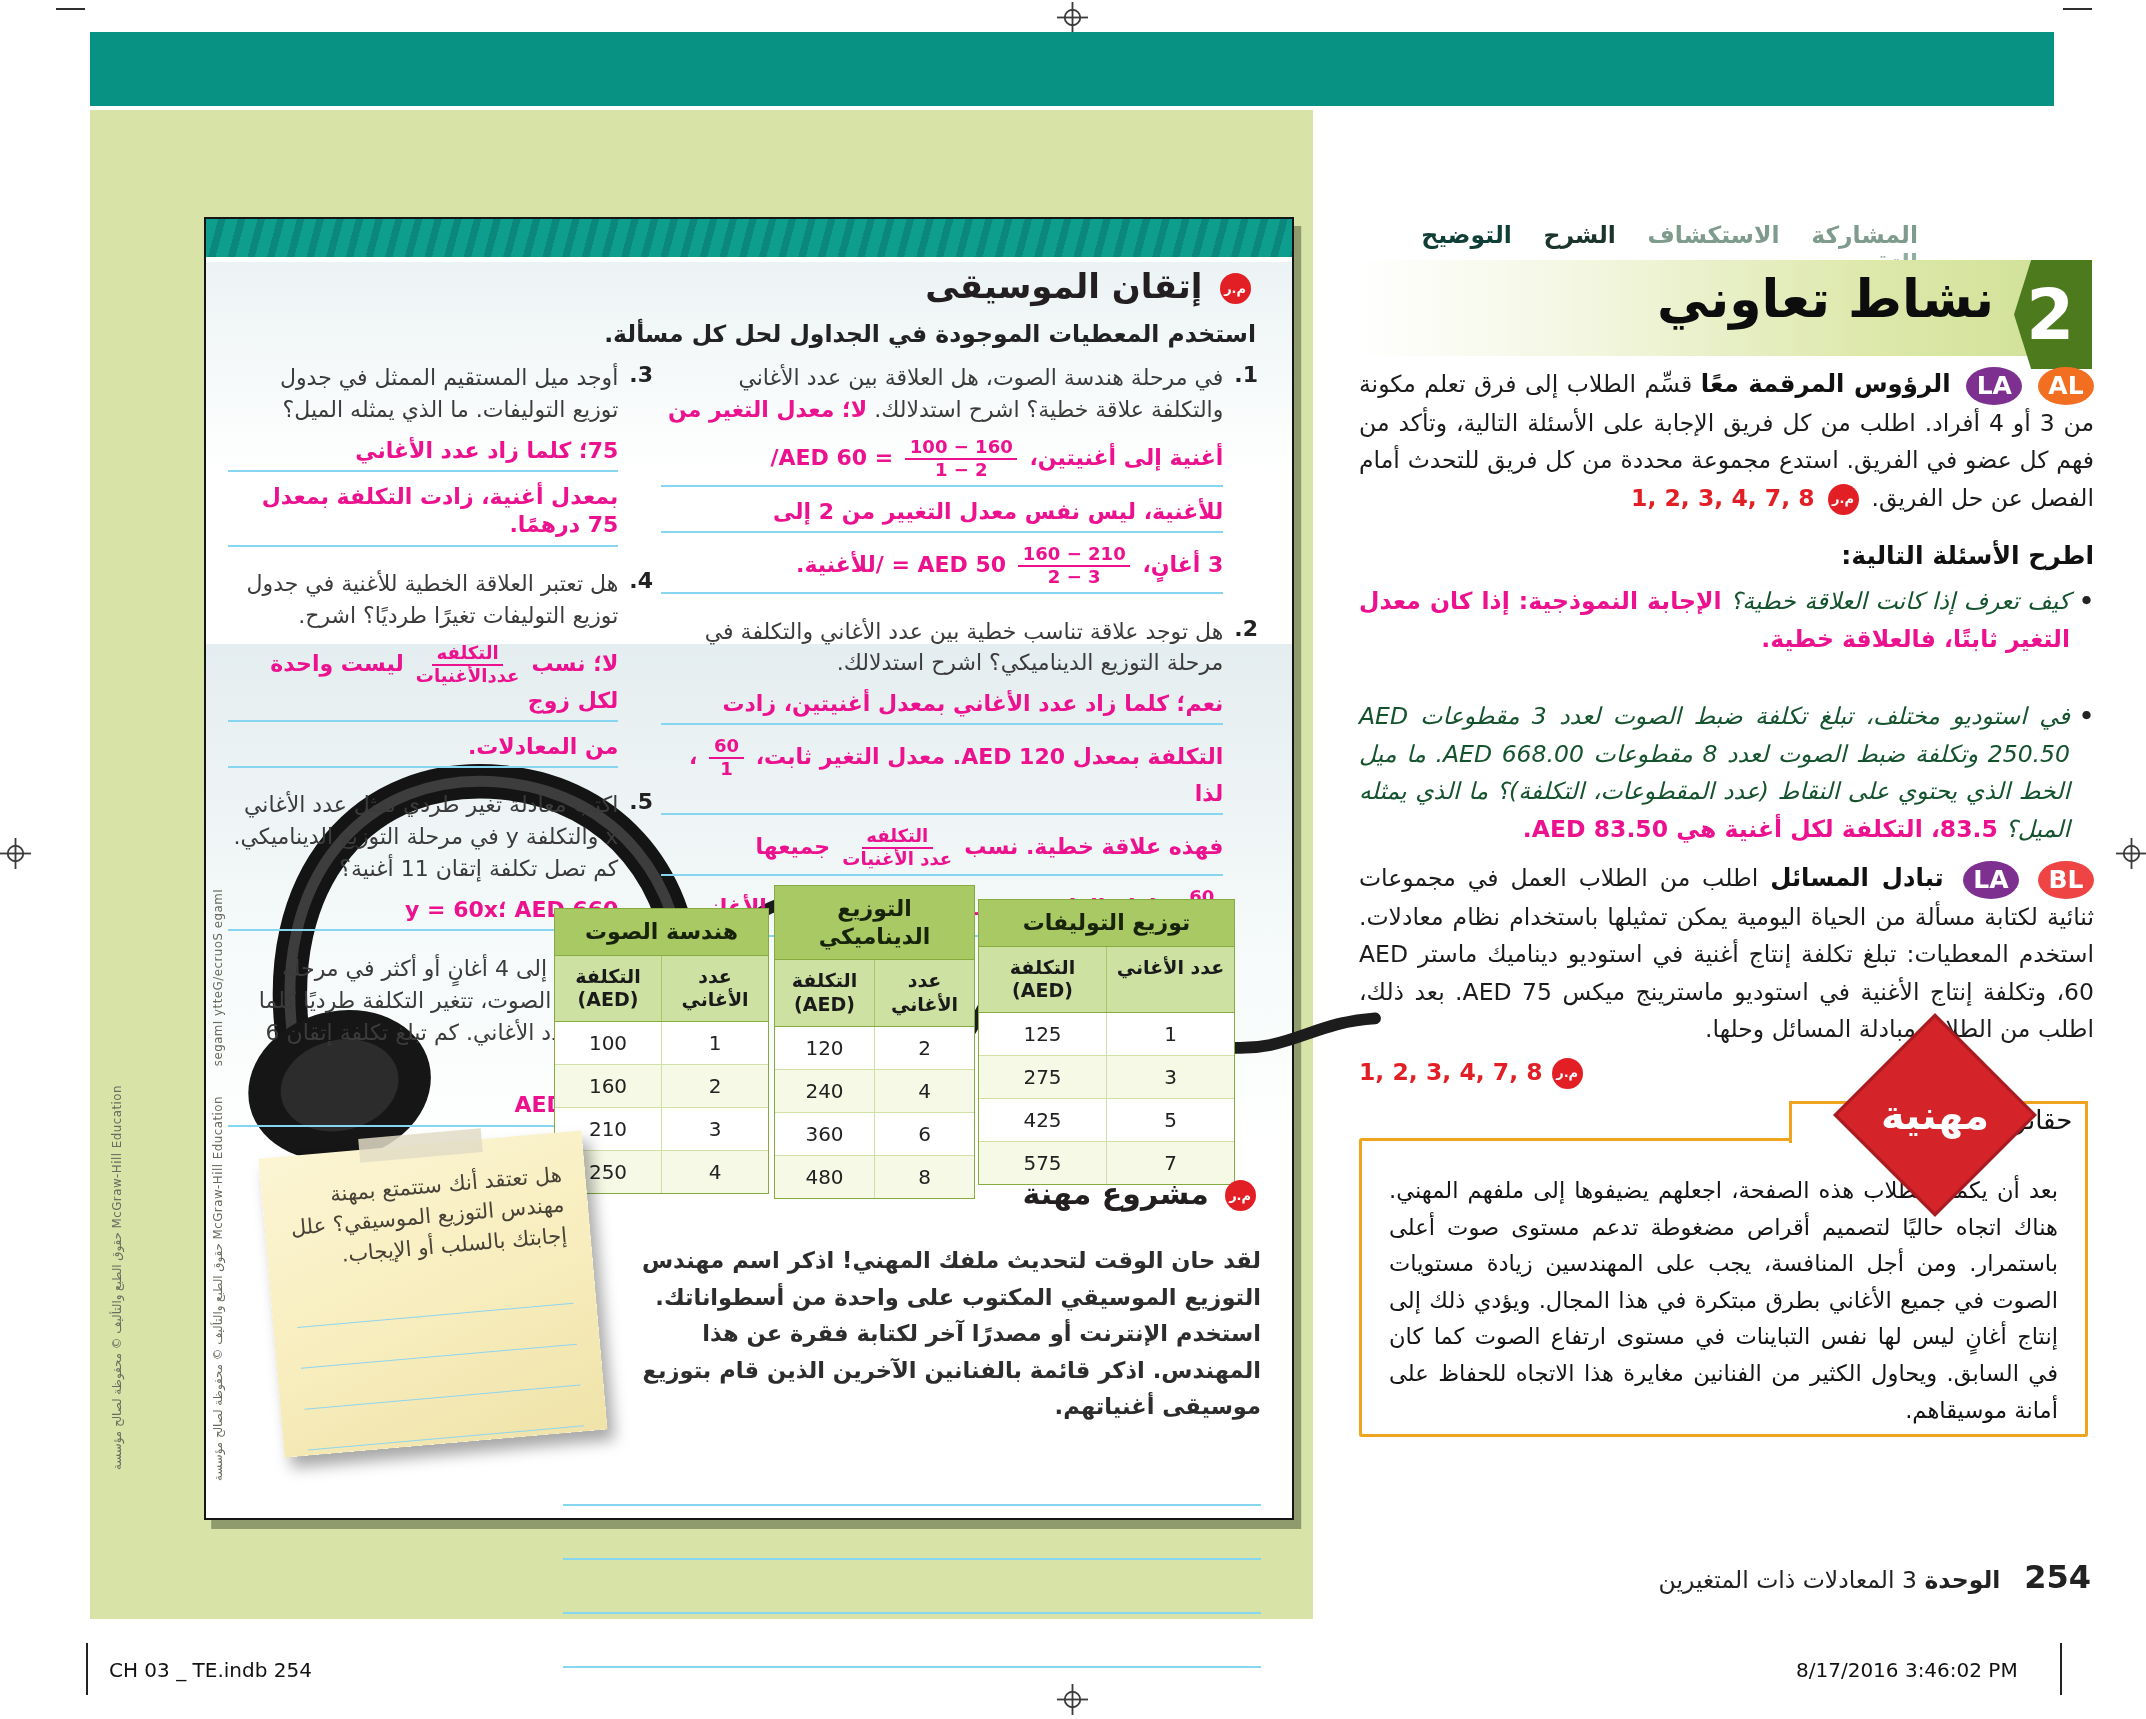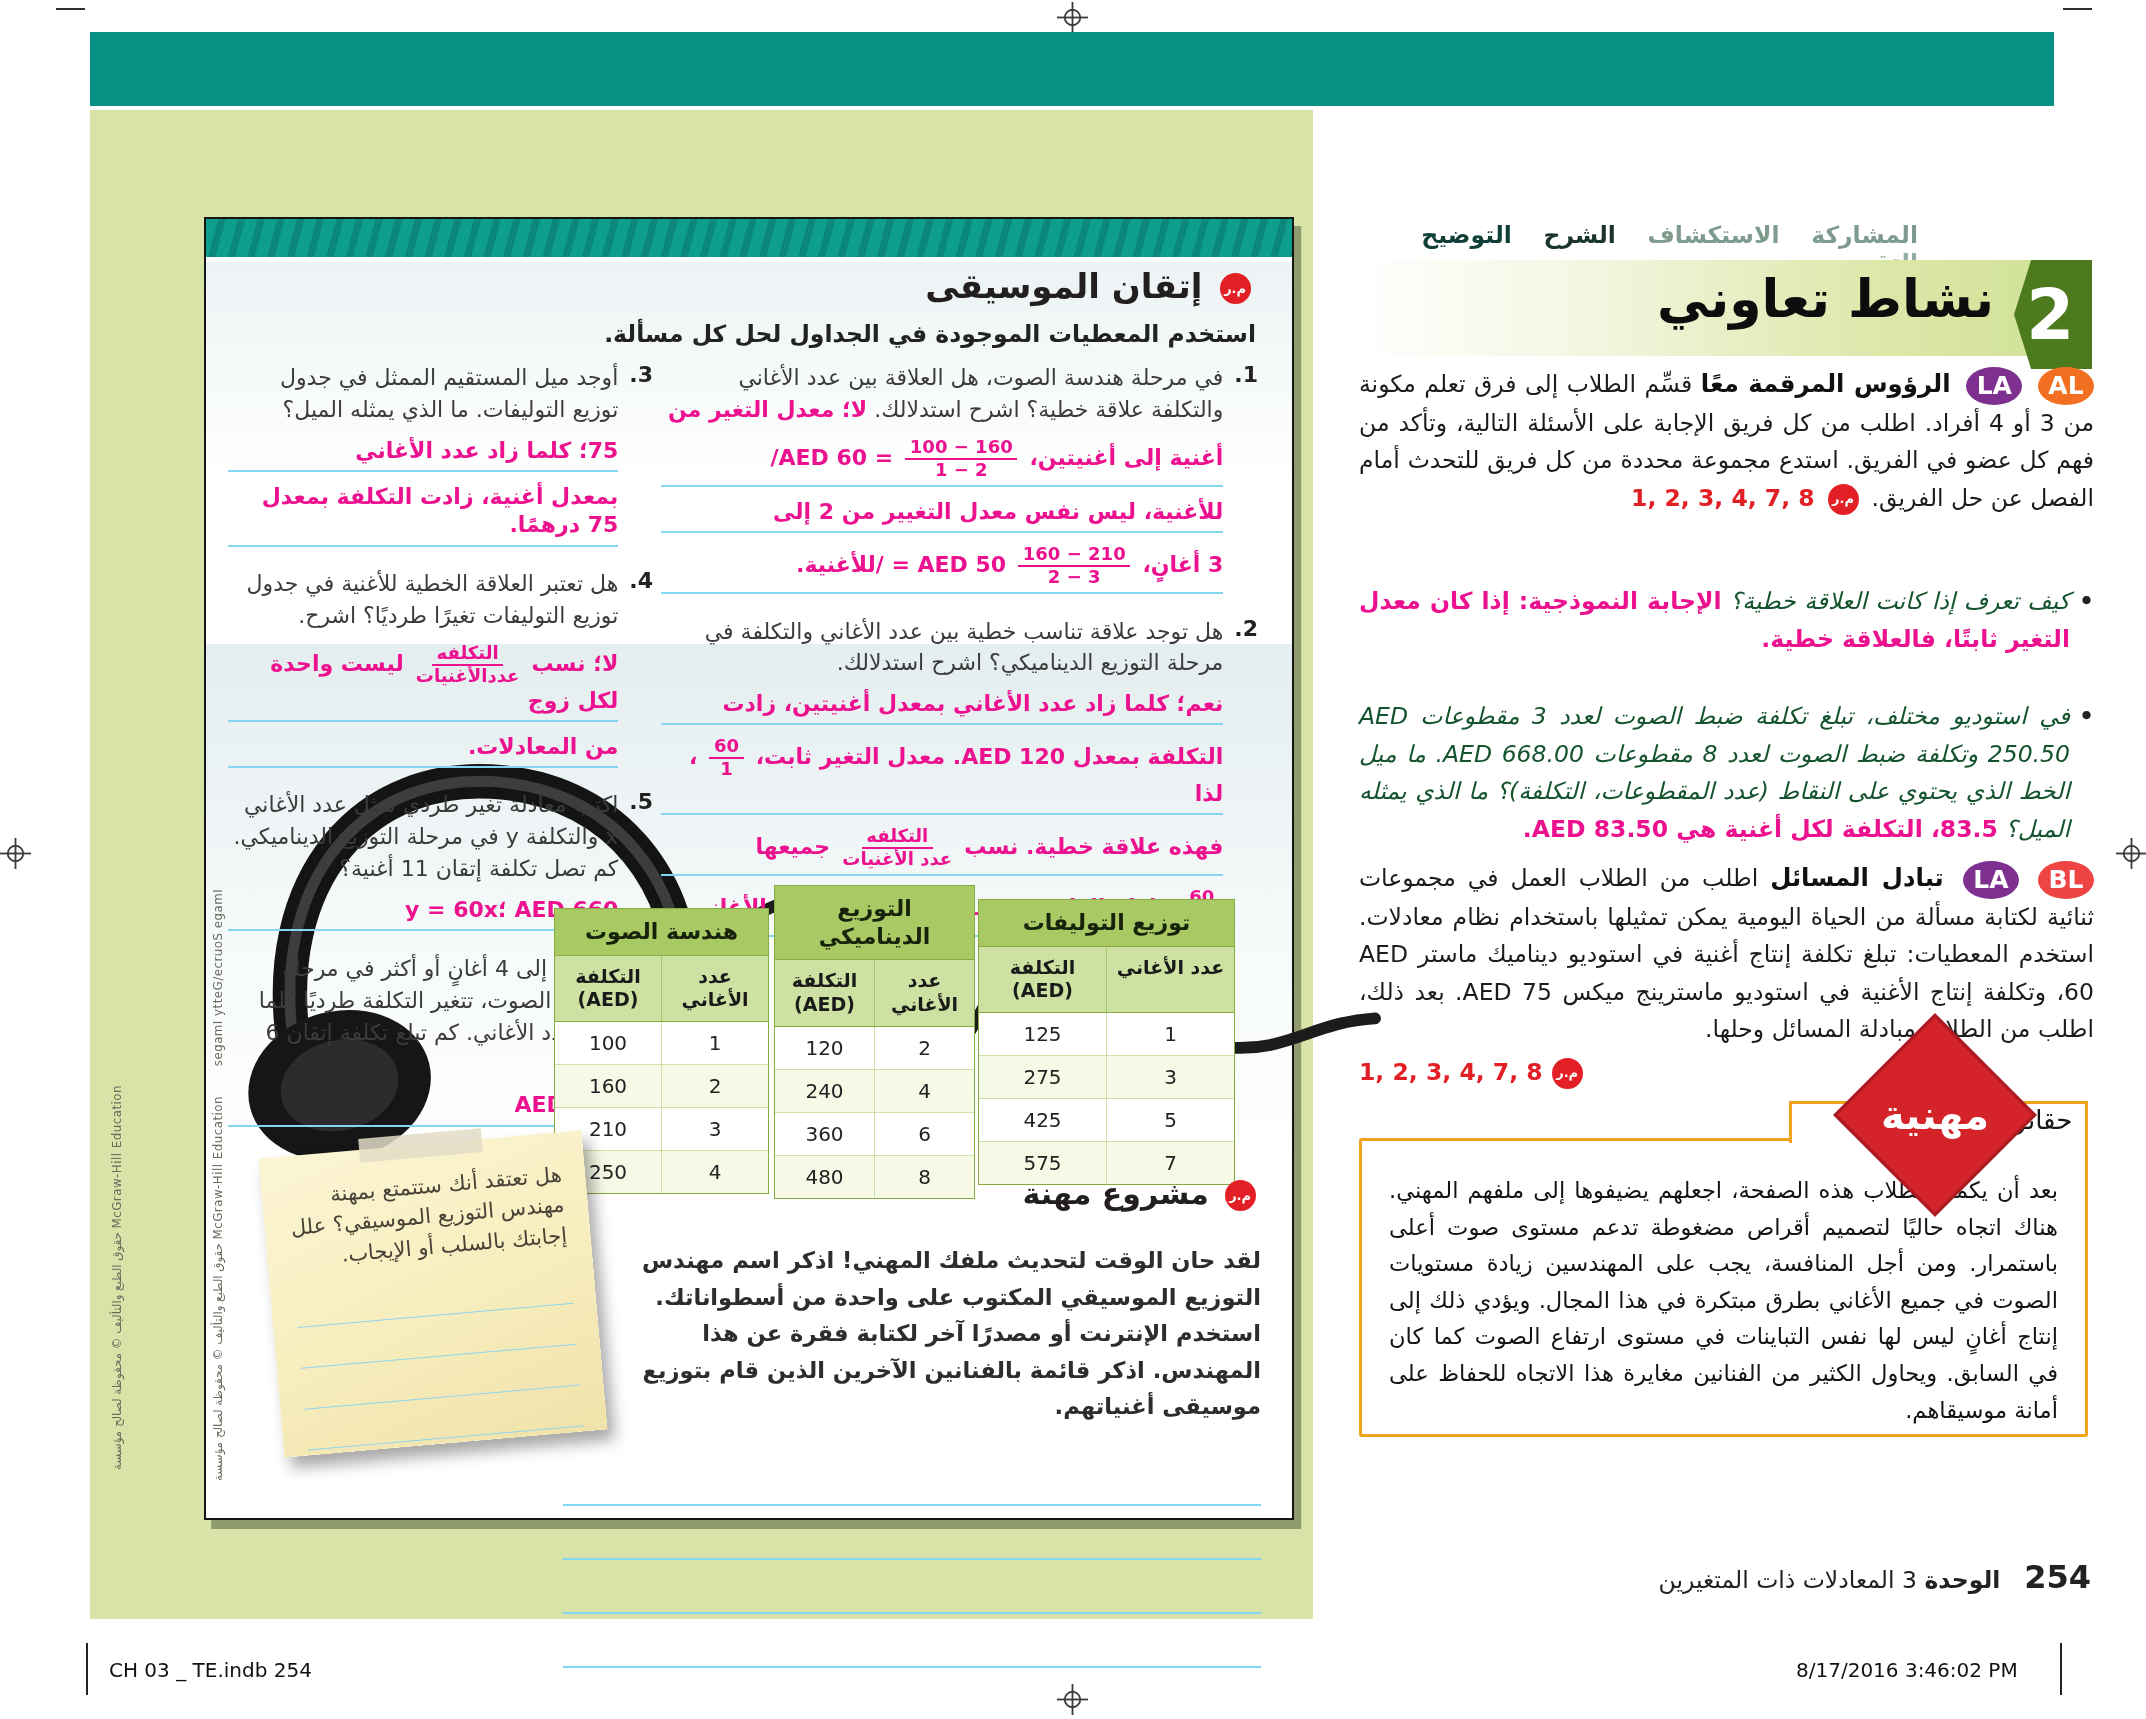--- a/index.html
+++ b/index.html
@@ -375,20 +375,21 @@
 
   <div class="tpar" style="top:364px">
     <span class="badge bg-al">AL</span>
     <span class="badge bg-la">LA</span>
     <span class="hd">الرؤوس المرقمة معًا</span>
     <span>قسِّم الطلاب إلى فرق تعلم مكونة من 3 أو 4 أفراد. اطلب من كل فريق الإجابة على الأسئلة التالية، وتأكد من فهم كل عضو في الفريق. استدع مجموعة محددة من كل فريق للتحدث أمام الفصل عن حل الفريق.</span>
     <span class="chip">م.ر</span>
     <span class="stdnums" dir="ltr">1, 2, 3, 4, 7, 8</span>
   </div>
 
+  <div class="askhead">اطرح الأسئلة التالية:</div>
 
   <div class="bullet" style="top:583px">
     <span class="bdot">•</span>
     <div>
       <span class="q-blue">كيف تعرف إذا كانت العلاقة خطية؟</span>
       <span class="a-pink">الإجابة النموذجية: إذا كان معدل التغير ثابتًا، فالعلاقة خطية.</span>
     </div>
   </div>
 
   <div class="bullet" style="top:698px">

